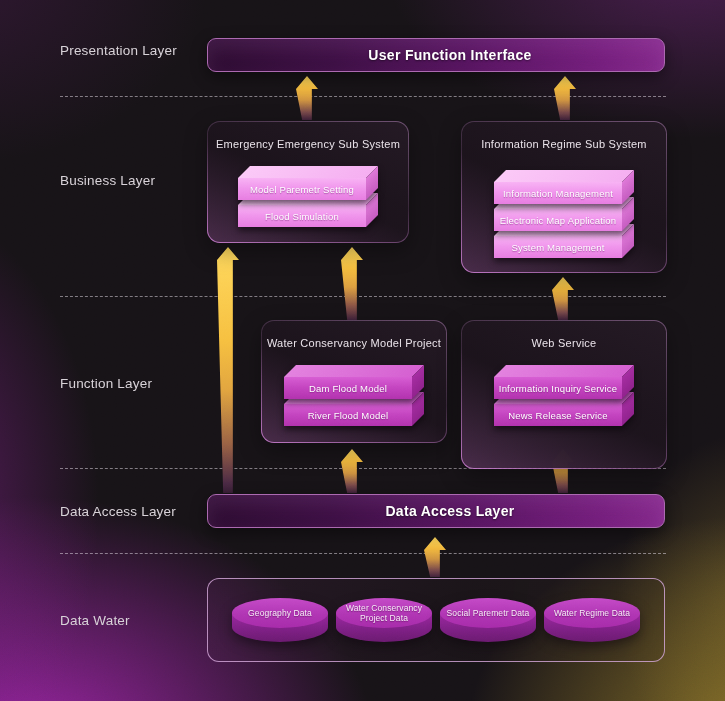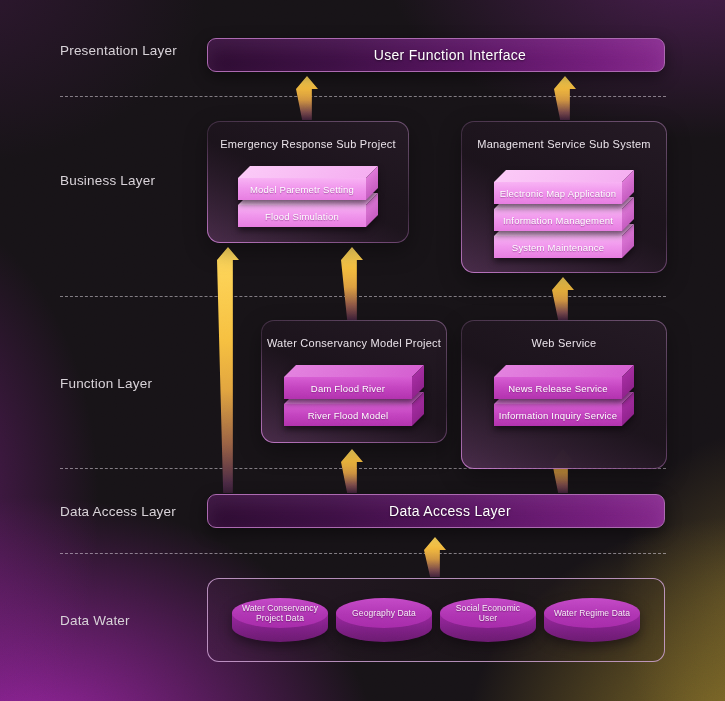--- a/index.html
+++ b/index.html
@@ -20,21 +20,21 @@
   .layer-label{
     position:absolute;left:60px;transform:translateY(-50%);
     color:#d8d2d8;font-size:13.5px;letter-spacing:.2px;z-index:3;white-space:nowrap;text-align:right;
   }
   .banner{
     position:absolute;left:207px;width:458px;height:34px;border-radius:9px;
     border:1px solid #ab68b0;box-sizing:border-box;z-index:4;
     background:linear-gradient(97deg,#2d0c31 0%,#3d0f44 28%,#571460 58%,#741e7c 86%,#84298b 100%);
     box-shadow:inset 0 9px 18px rgba(210,140,220,0.12), 0 5px 16px rgba(0,0,0,0.45);
     display:flex;align-items:center;justify-content:center;
-    color:#fff;font-size:14px;font-weight:normal;letter-spacing:.3px;
+    color:#fff;font-size:14px;font-weight:bold;letter-spacing:.3px;
     text-shadow:0 1px 2px rgba(0,0,0,.5);
     padding-left:28px;
   }
   .card{
     position:absolute;border-radius:13px;border:1px solid transparent;box-sizing:border-box;z-index:4;
     background:
       linear-gradient(205deg, rgba(33,23,33,0.96) 0%, rgba(26,18,26,0.97) 52%, rgba(56,33,56,0.88) 100%) padding-box,
       linear-gradient(200deg, rgba(126,92,130,0.85) 0%, rgba(66,46,68,0.8) 45%, rgba(198,122,204,0.95) 100%) border-box;
     box-shadow:0 8px 22px rgba(0,0,0,0.35);
   }
@@ -98,111 +98,111 @@
   <div class="layer-label" style="top:383px">Function Layer</div>
   <div class="layer-label" style="top:511px">Data Access Layer</div>
   <div class="layer-label" style="top:620px">Data Water</div>
 
   <div class="banner" style="top:38px">User Function Interface</div>
 
   <div class="arr arr-s" style="left:296px;top:76px;height:44px"></div>
   <div class="arr arr-s" style="left:554px;top:76px;height:44px"></div>
 
   <div class="card" style="left:207px;top:121px;width:202px;height:122px">
-    <div class="card-title">Emergency Response Sub Project</div>
+    <div class="card-title">Emergency Emergency Sub System</div>
     <div class="stack stack-pink">
       <div class="slab">
         <div class="slab-top"></div>
         <div class="slab-side"></div>
         <div class="slab-front">Model Paremetr Setting</div>
       </div>
       <div class="slab">
         <div class="slab-top"></div>
         <div class="slab-side"></div>
         <div class="slab-front">Flood Simulation</div>
       </div>
     </div>
   </div>
 
   <div class="card" style="left:461px;top:121px;width:206px;height:152px">
-    <div class="card-title">Management Service Sub System</div>
+    <div class="card-title">Information Regime Sub System</div>
     <div class="stack stack-pink stack-3">
       <div class="slab">
         <div class="slab-top"></div>
         <div class="slab-side"></div>
+        <div class="slab-front">Information Management</div>
+      </div>
+      <div class="slab">
+        <div class="slab-top"></div>
+        <div class="slab-side"></div>
         <div class="slab-front">Electronic Map Application</div>
       </div>
       <div class="slab">
         <div class="slab-top"></div>
         <div class="slab-side"></div>
-        <div class="slab-front">Information Management</div>
-      </div>
-      <div class="slab">
-        <div class="slab-top"></div>
-        <div class="slab-side"></div>
-        <div class="slab-front">System Maintenance</div>
+        <div class="slab-front">System Management</div>
       </div>
     </div>
   </div>
 
   <div class="arr arr-tall" style="left:217px;top:247px;height:246px"></div>
   <div class="arr arr-m" style="left:341px;top:247px;height:73px"></div>
   <div class="arr arr-s" style="left:552px;top:277px;height:43px"></div>
 
   <div class="card" style="left:261px;top:320px;width:186px;height:123px">
     <div class="card-title">Water Conservancy Model Project</div>
     <div class="stack stack-magenta">
       <div class="slab">
         <div class="slab-top"></div>
         <div class="slab-side"></div>
-        <div class="slab-front">Dam Flood River</div>
+        <div class="slab-front">Dam Flood Model</div>
       </div>
       <div class="slab">
         <div class="slab-top"></div>
         <div class="slab-side"></div>
         <div class="slab-front">River Flood Model</div>
       </div>
     </div>
   </div>
 
   <div class="card" style="left:461px;top:320px;width:206px;height:149px">
     <div class="card-title">Web Service</div>
     <div class="stack stack-magenta">
       <div class="slab">
         <div class="slab-top"></div>
         <div class="slab-side"></div>
+        <div class="slab-front">Information Inquiry Service</div>
+      </div>
+      <div class="slab">
+        <div class="slab-top"></div>
+        <div class="slab-side"></div>
         <div class="slab-front">News Release Service</div>
-      </div>
-      <div class="slab">
-        <div class="slab-top"></div>
-        <div class="slab-side"></div>
-        <div class="slab-front">Information Inquiry Service</div>
       </div>
     </div>
   </div>
 
   <div class="arr arr-s" style="left:341px;top:449px;height:44px"></div>
   <div class="arr arr-s" style="left:552px;top:449px;height:44px"></div>
 
   <div class="banner" style="top:494px">Data Access Layer</div>
 
   <div class="arr arr-s" style="left:424px;top:537px;height:40px"></div>
 
   <div class="data-box">
     <div class="cyl">
       <div class="cyl-body"></div>
+      <div class="cyl-top">Geography Data</div>
+    </div>
+    <div class="cyl">
+      <div class="cyl-body"></div>
       <div class="cyl-top">Water Conservancy Project Data</div>
     </div>
     <div class="cyl">
       <div class="cyl-body"></div>
-      <div class="cyl-top">Geography Data</div>
-    </div>
-    <div class="cyl">
-      <div class="cyl-body"></div>
-      <div class="cyl-top">Social Economic User</div>
+      <div class="cyl-top">Social Paremetr Data</div>
     </div>
     <div class="cyl">
       <div class="cyl-body"></div>
       <div class="cyl-top">Water Regime Data</div>
     </div>
   </div>
 
   <svg class="noise" xmlns="http://www.w3.org/2000/svg">
     <filter id="grain">
         <feTurbulence type="fractalNoise" baseFrequency="0.9" numOctaves="2" stitchTiles="stitch"></feTurbulence>

